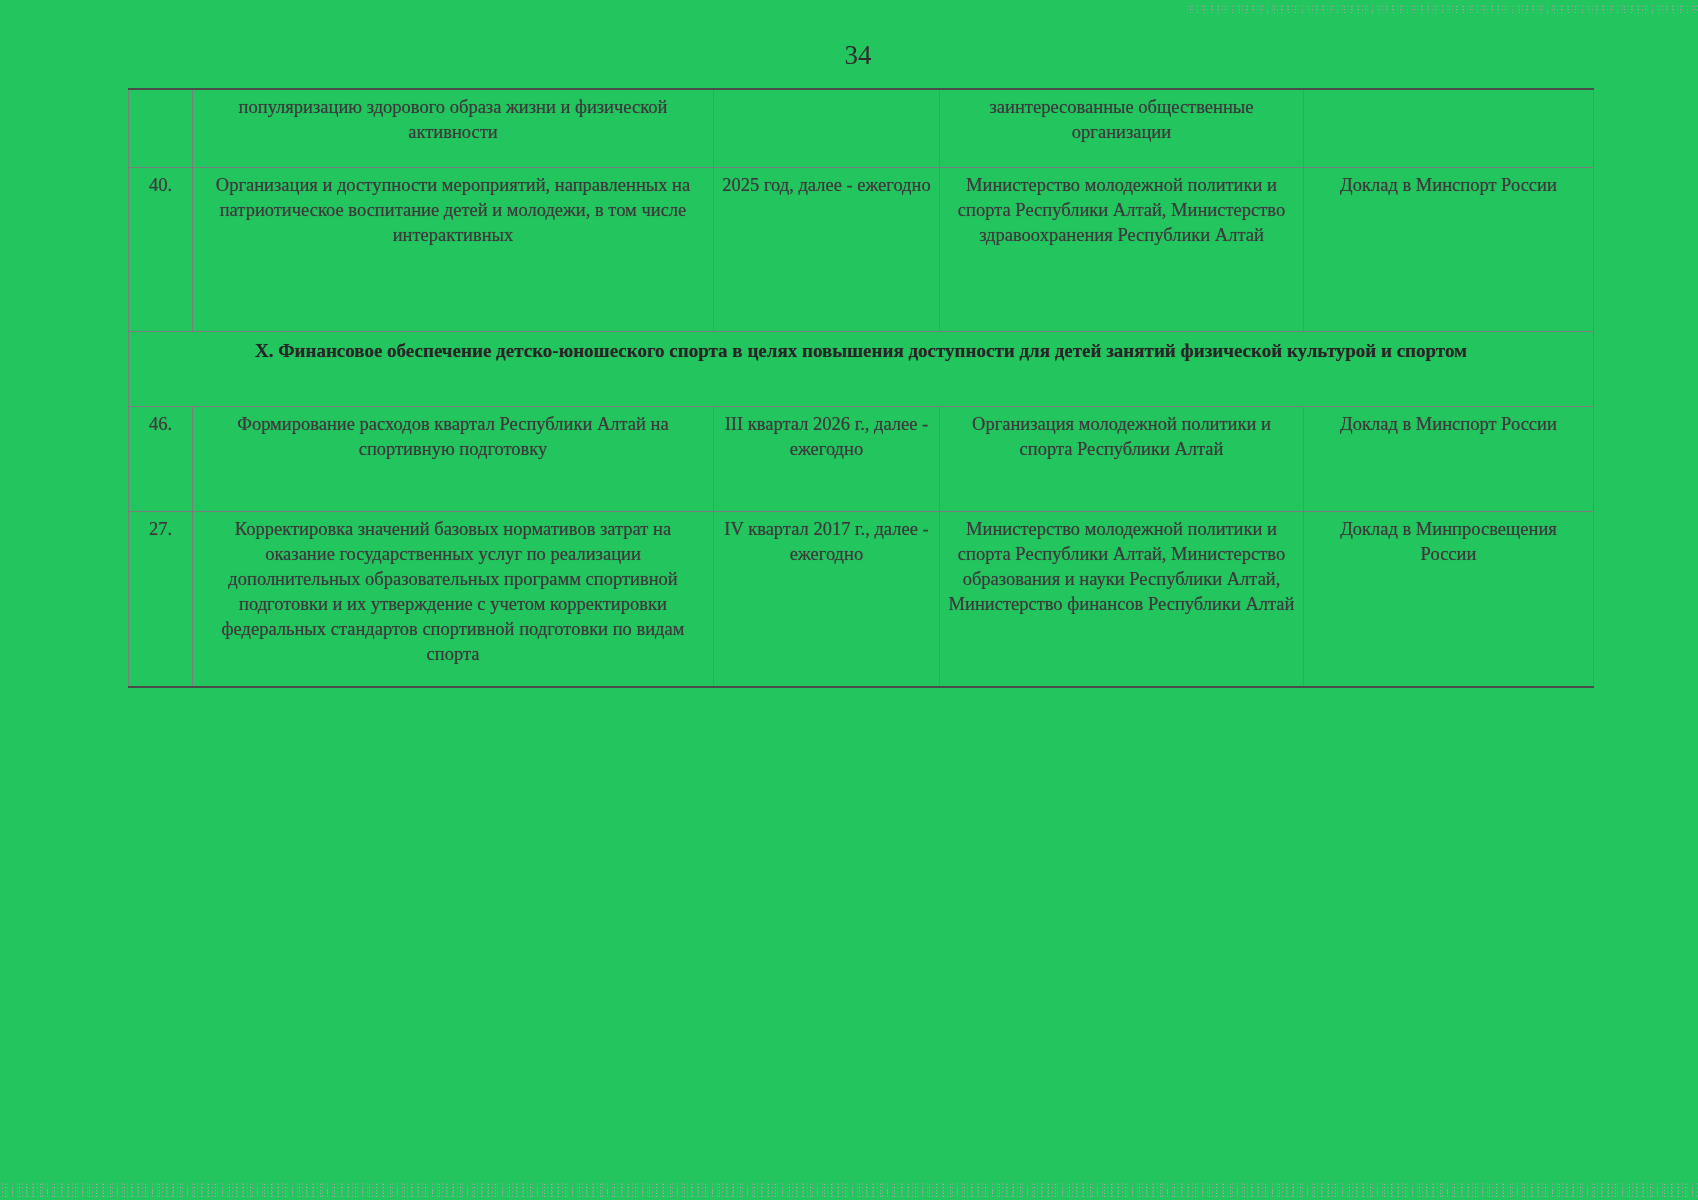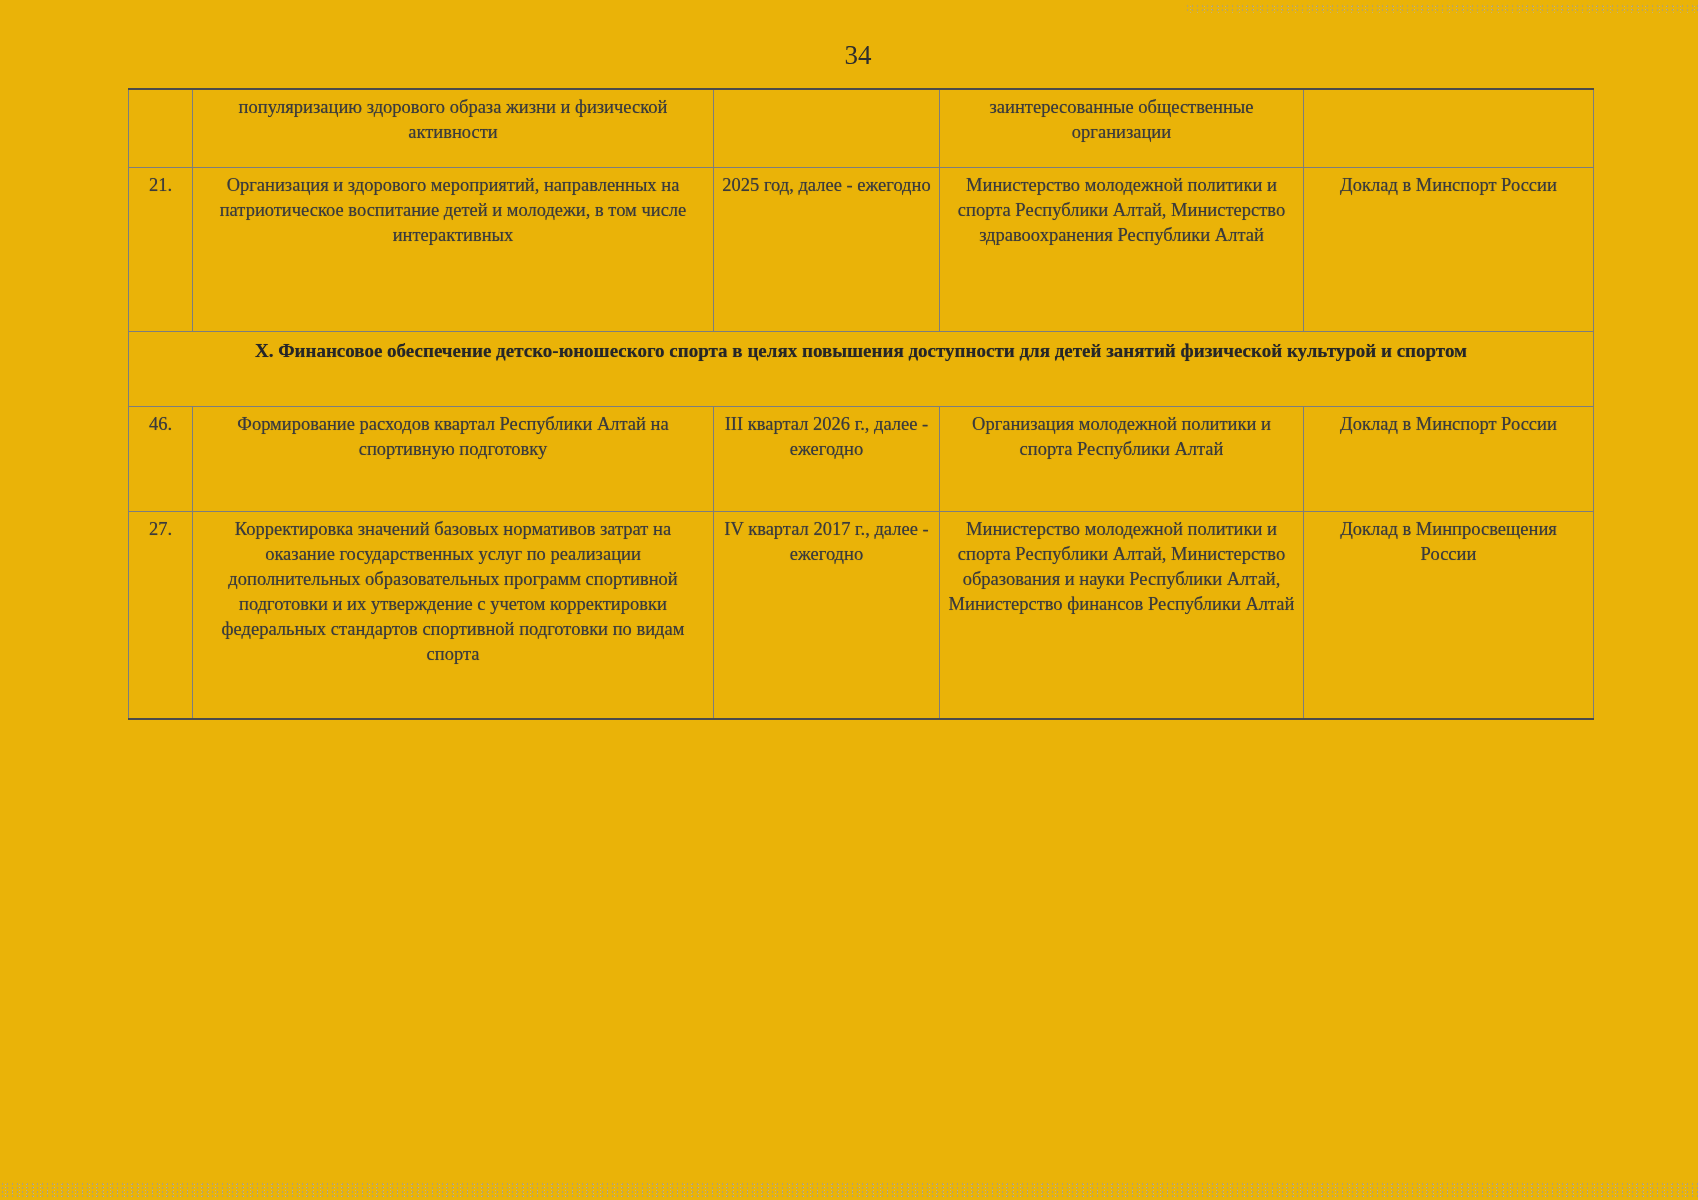--- a/index.html
+++ b/index.html
@@ -4,21 +4,21 @@
 <style>
   html, body {
     margin: 0;
     padding: 0;
     background: #ffffff;
   }
   .page {
     position: relative;
     width: 1698px;
     height: 1200px;
-    background: #eab308;
+    background: #22c55e;
     font-family: "Liberation Serif", "DejaVu Serif", serif;
     color: #3b3b3b;
     overflow: hidden;
   }
   .page-number {
     position: absolute;
     left: 828px;
     top: 40px;
     width: 60px;
     text-align: center;
@@ -97,37 +97,37 @@
     </colgroup>
     <tbody id="table-body">
         <tr style="height: 78px;">
           <td></td>
           <td>популяризацию здорового образа жизни и физической активности</td>
           <td></td>
           <td>заинтересованные общественные организации</td>
           <td></td>
         </tr>
         <tr style="height: 164px;">
-          <td>21.</td>
-          <td>Организация и здорового мероприятий, направленных на патриотическое воспитание детей и молодежи, в том числе интерактивных</td>
+          <td>40.</td>
+          <td>Организация и доступности мероприятий, направленных на патриотическое воспитание детей и молодежи, в том числе интерактивных</td>
           <td>2025 год, далее - ежегодно</td>
           <td>Министерство молодежной политики и спорта Республики Алтай, Министерство здравоохранения Республики Алтай</td>
           <td>Доклад в Минспорт России</td>
         </tr>
         <tr style="height: 75px; padding-left: 44px;">
           <td colspan="5" class="section-cell">X. Финансовое обеспечение детско-юношеского спорта в целях повышения доступности для детей занятий физической культурой и спортом</td>
         </tr>
         <tr style="height: 105px;">
           <td>46.</td>
           <td>Формирование расходов квартал Республики Алтай на спортивную подготовку</td>
           <td>III квартал 2026 г., далее - ежегодно</td>
           <td>Организация молодежной политики и спорта Республики Алтай</td>
           <td>Доклад в Минспорт России</td>
         </tr>
-        <tr style="height: 208px;">
+        <tr style="height: 176px;">
           <td>27.</td>
           <td>Корректировка значений базовых нормативов затрат на оказание государственных услуг по реализации дополнительных образовательных программ спортивной подготовки и их утверждение с учетом корректировки федеральных стандартов спортивной подготовки по видам спорта</td>
           <td>IV квартал 2017 г., далее - ежегодно</td>
           <td>Министерство молодежной политики и спорта Республики Алтай, Министерство образования и науки Республики Алтай, Министерство финансов Республики Алтай</td>
           <td>Доклад в Минпросвещения России</td>
         </tr>
       </tbody>
   </table>
 </div>
 

